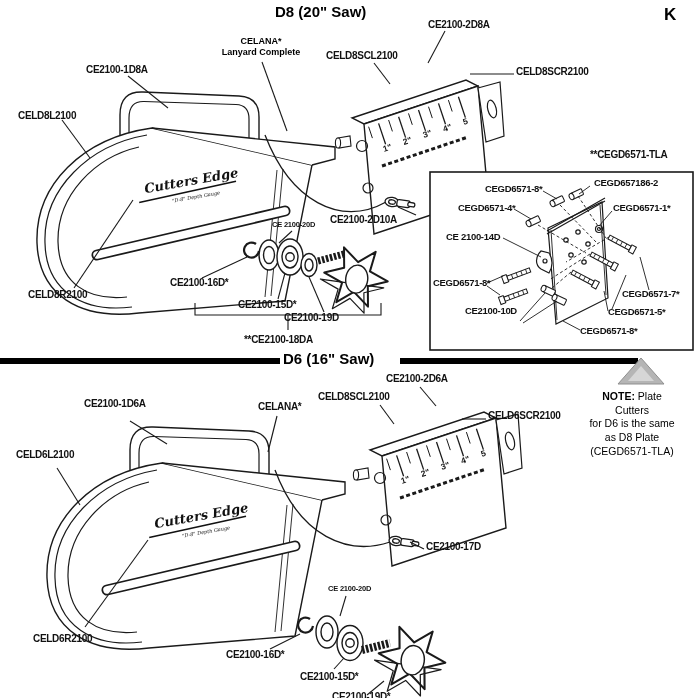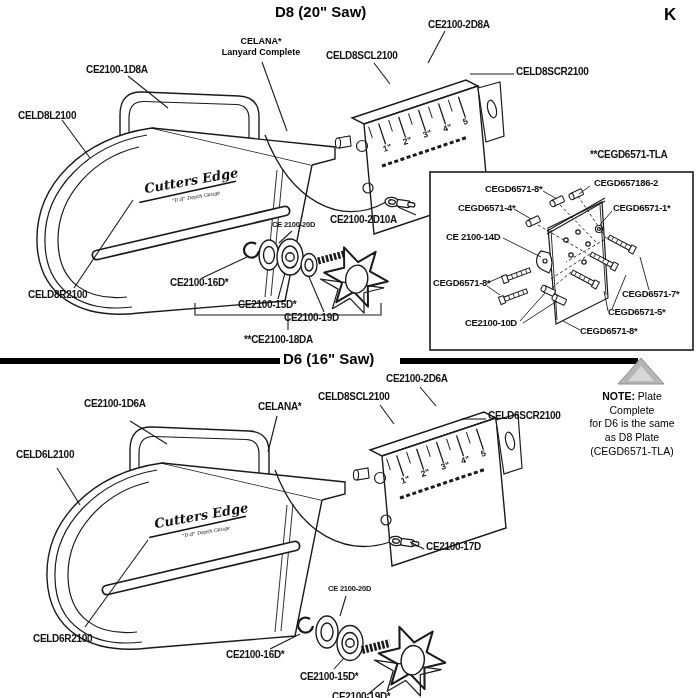--- a/index.html
+++ b/index.html
@@ -273,28 +273,28 @@
 
 <div class="lbl" style="left:590px;top:149px;font-size:10px">**CEGD6571-TLA</div>
 <div class="lbl lbl-in" style="left:485px;top:184px">CEGD6571-8*</div>
 <div class="lbl lbl-in" style="left:594px;top:178px">CEGD657186-2</div>
 <div class="lbl lbl-in" style="left:458px;top:203px">CEGD6571-4*</div>
 <div class="lbl lbl-in" style="left:613px;top:203px">CEGD6571-1*</div>
 <div class="lbl lbl-in" style="left:446px;top:232px">CE 2100-14D</div>
 <div class="lbl lbl-in" style="left:433px;top:278px">CEGD6571-8*</div>
 <div class="lbl lbl-in" style="left:622px;top:289px">CEGD6571-7*</div>
 <div class="lbl lbl-in" style="left:608px;top:307px">CEGD6571-5*</div>
-<div class="lbl lbl-in" style="left:465px;top:318px">CE2100-10D</div>
+<div class="lbl lbl-in" style="left:465px;top:306px">CE2100-10D</div>
 <div class="lbl lbl-in" style="left:580px;top:326px">CEGD6571-8*</div>
 
 <div class="title" style="left:283px;top:351px">D6 (16" Saw)</div>
 
 <div class="note" style="left:566px;top:390px">
   <div><b>NOTE:</b>&nbsp;<span>Plate</span></div>
-  <div>Complete</div>
+  <div>Cutters</div>
   <div>for D6 is the same</div>
   <div>as D8 Plate</div>
   <div>(CEGD6571-TLA)</div>
 </div>
 
 <div class="lbl" style="left:84px;top:398px">CE2100-1D6A</div>
 <div class="lbl" style="left:258px;top:401px">CELANA*</div>
 <div class="lbl" style="left:16px;top:449px">CELD6L2100</div>
 <div class="lbl" style="left:318px;top:391px">CELD8SCL2100</div>
 <div class="lbl" style="left:386px;top:373px">CE2100-2D6A</div>

